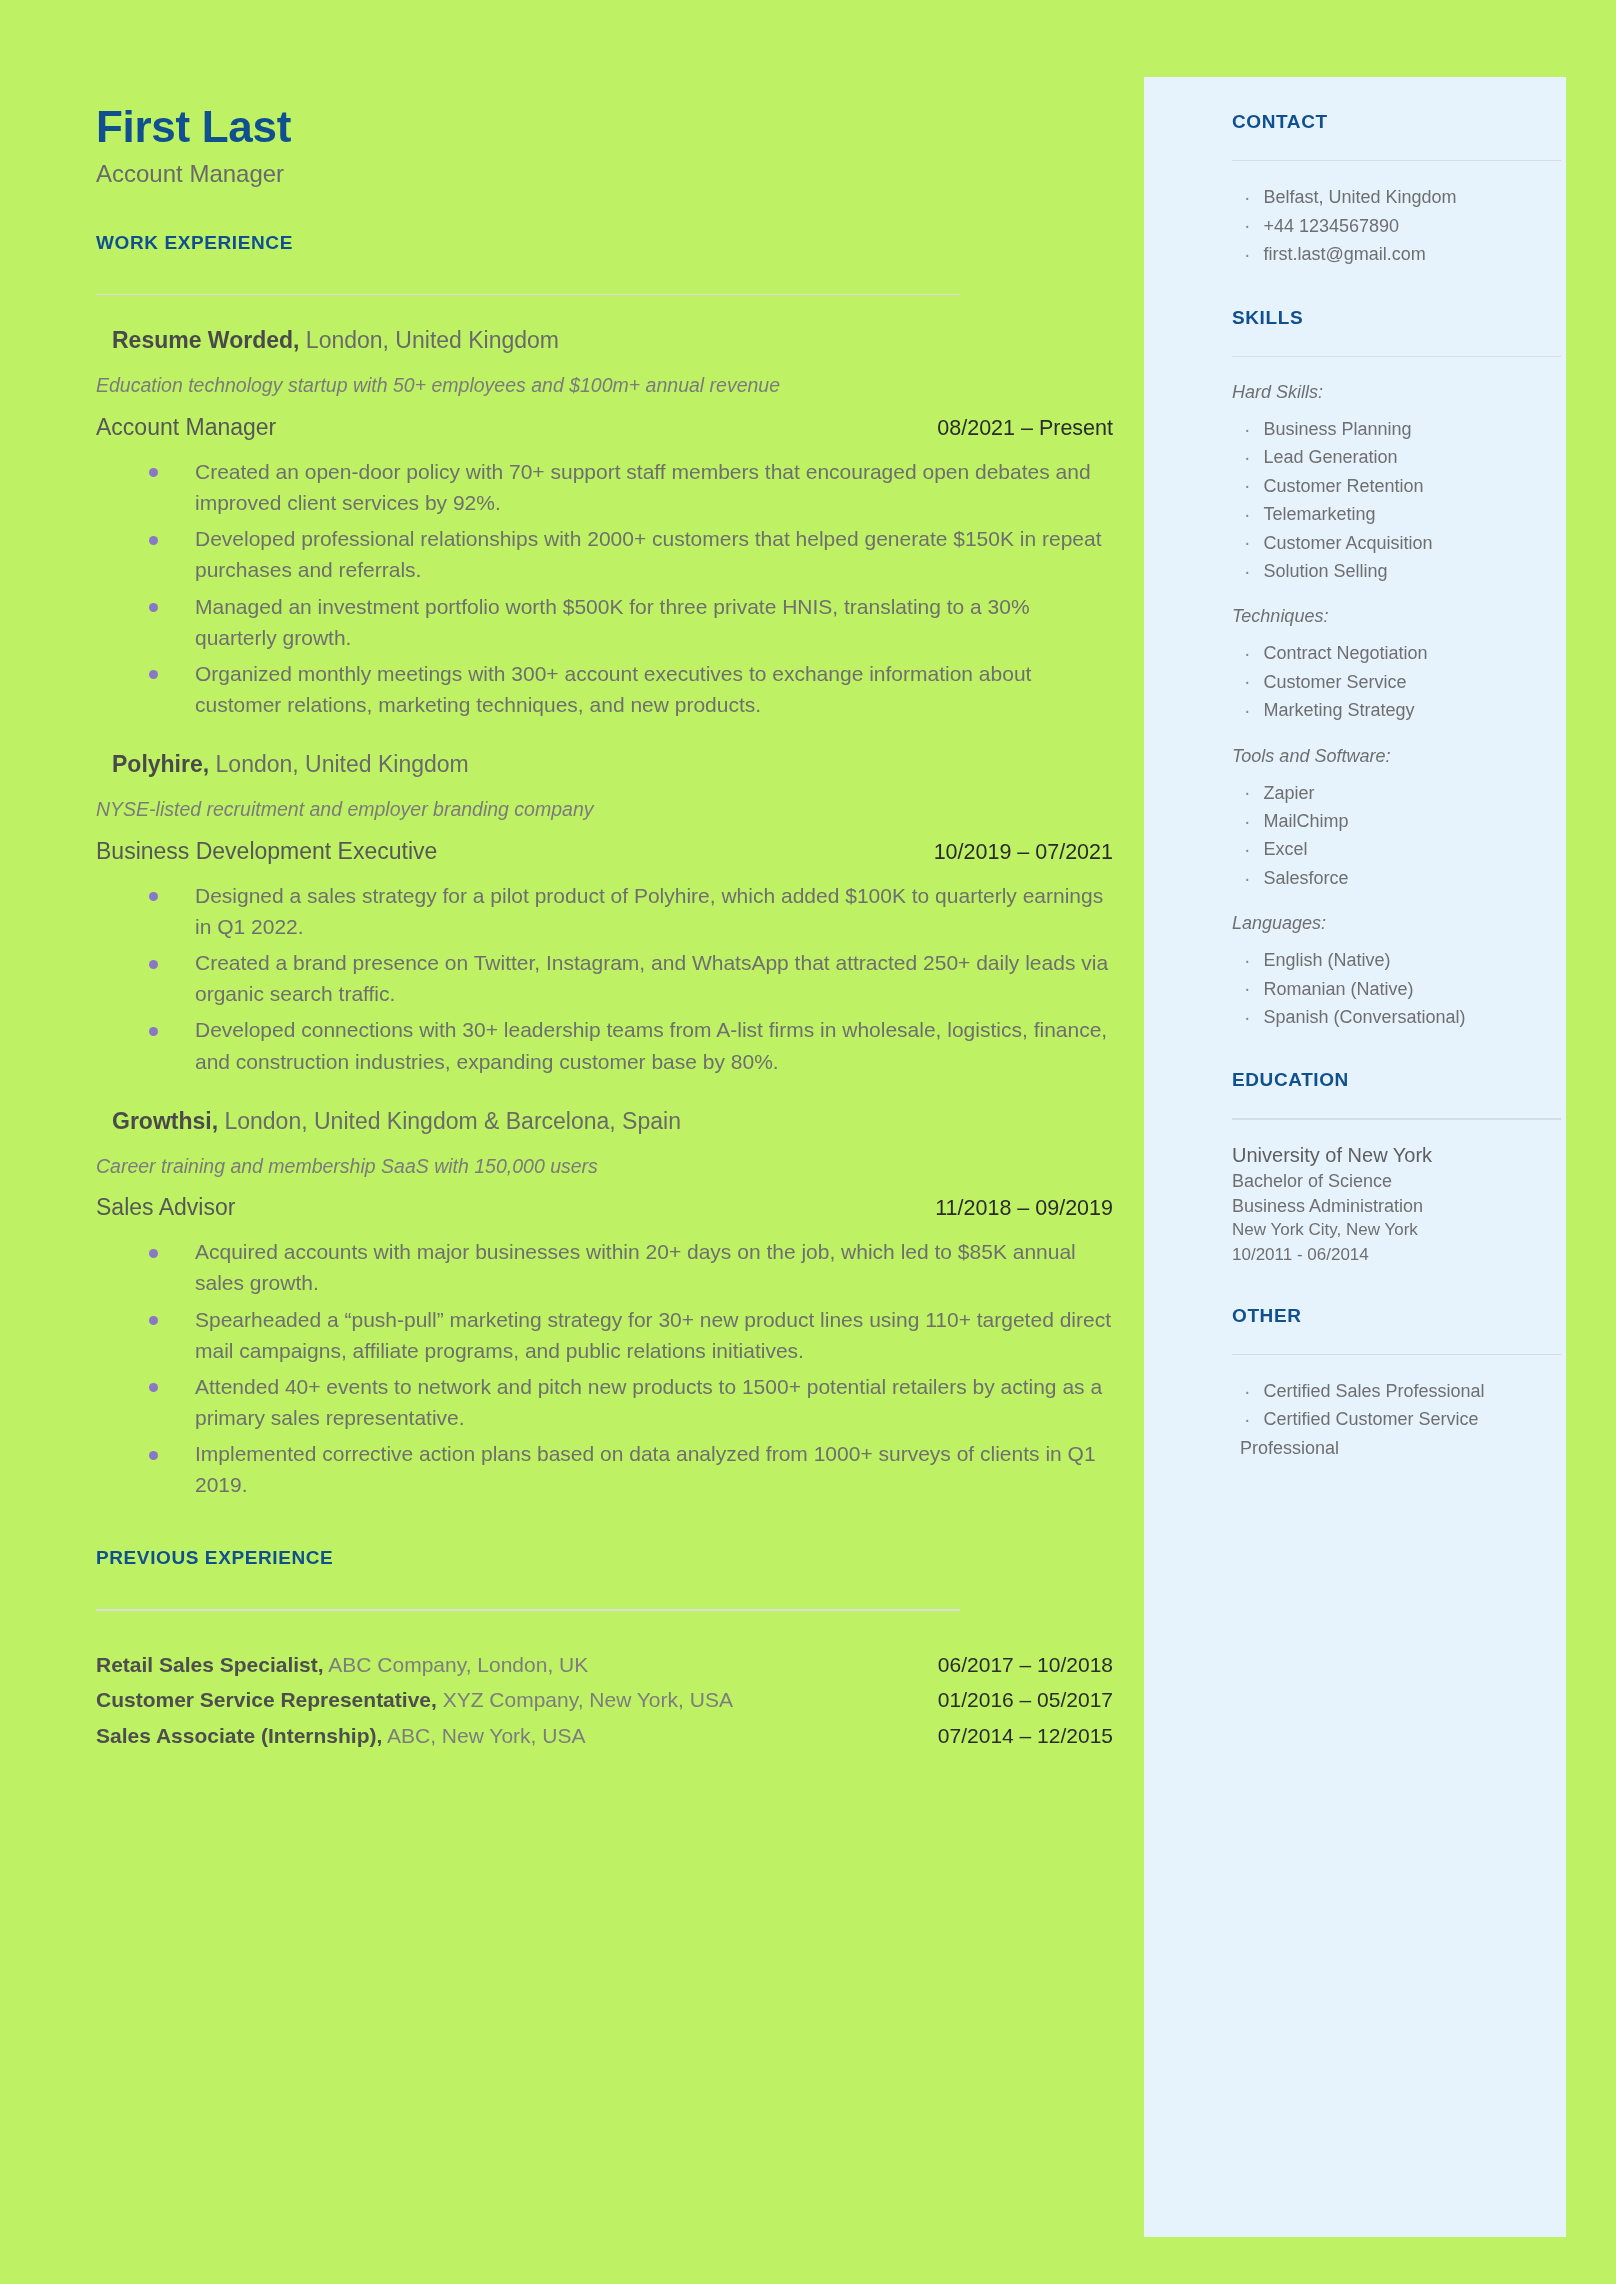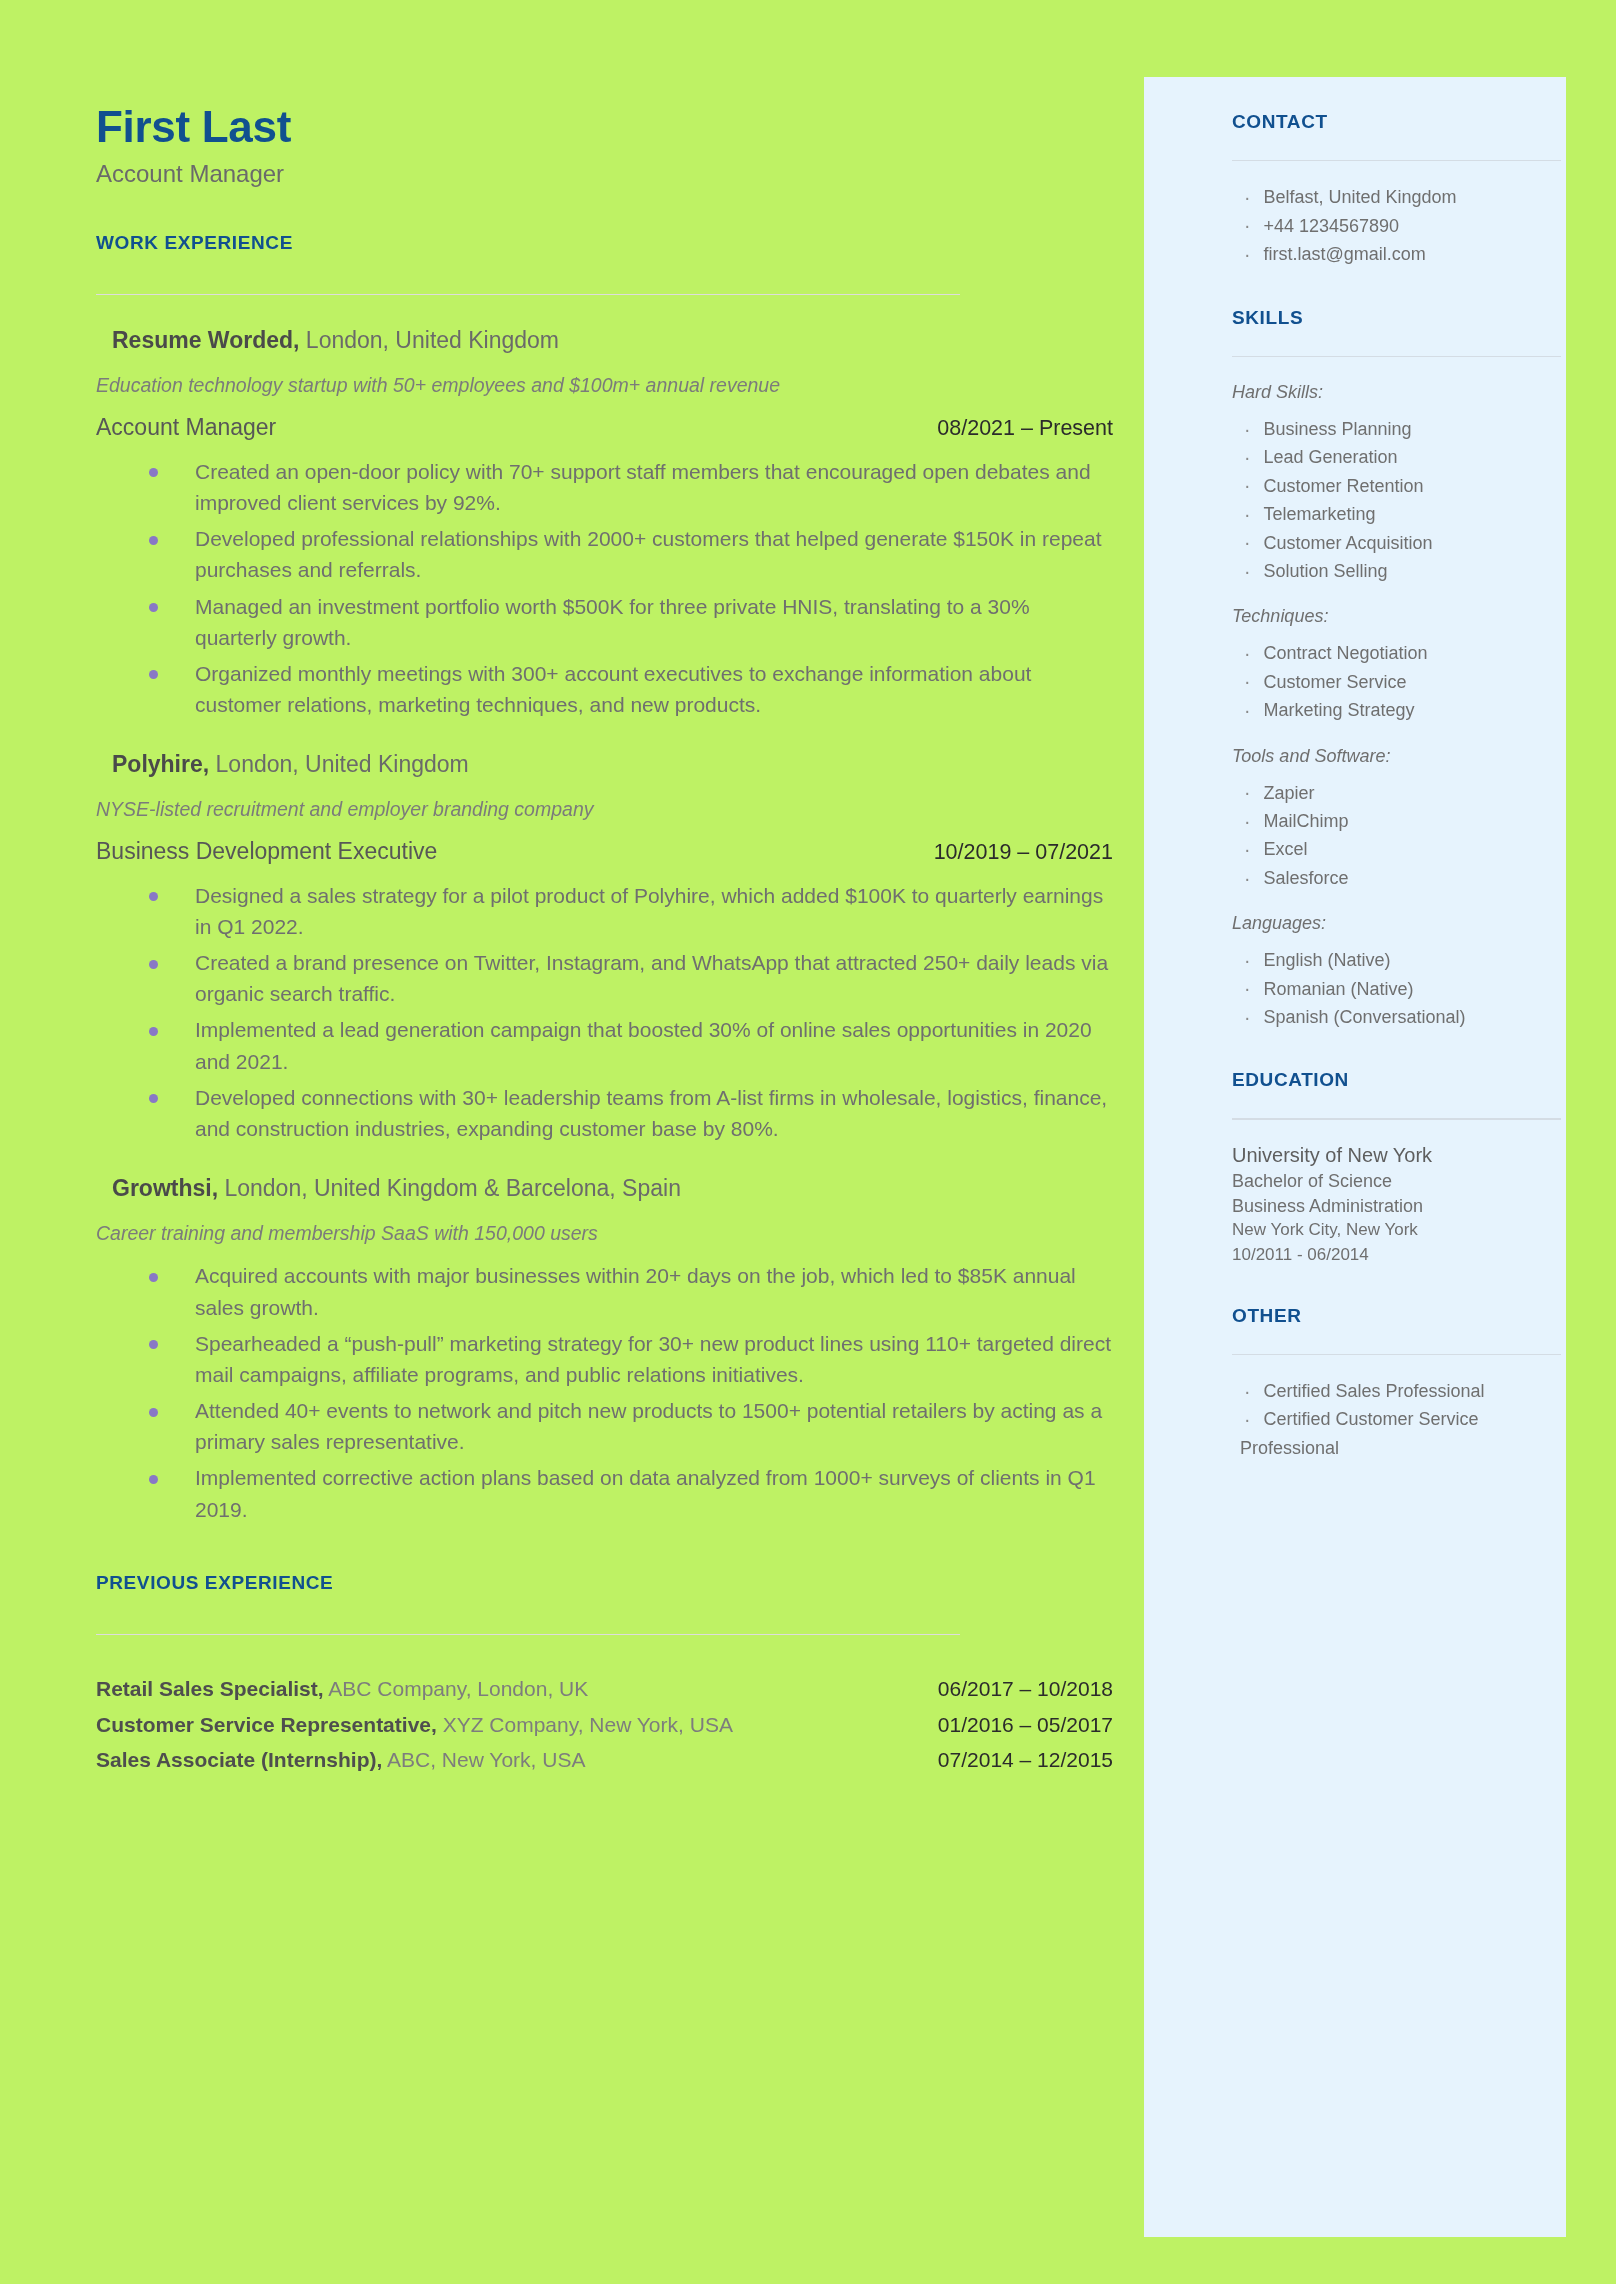--- a/index.html
+++ b/index.html
@@ -273,27 +273,30 @@
         <div class="job">
           <div class="company-line"><span class="company">Polyhire,</span><span> London, United Kingdom</span></div>
           <div class="company-desc">NYSE-listed recruitment and employer branding company</div>
           <div class="title-row">
             <div class="job-title">Business Development Executive</div>
             <div class="job-dates">10/2019 – 07/2021</div>
           </div>
           <ul class="bullets">
             <li>Designed a sales strategy for a pilot product of Polyhire, which added $100K to quarterly earnings in Q1 2022.</li>
             <li>Created a brand presence on Twitter, Instagram, and WhatsApp that attracted 250+ daily leads via organic search traffic.</li>
-            <li>Implemented a lead generation campaign that boosted 30% of online sales opportunities in 2020 and 2021.</li>
             <li>Developed connections with 30+ leadership teams from A-list firms in wholesale, logistics, finance, and construction industries, expanding customer base by 80%.</li>
           </ul>
         </div>
         <div class="job">
           <div class="company-line"><span class="company">Growthsi,</span><span> London, United Kingdom &amp; Barcelona, Spain</span></div>
           <div class="company-desc">Career training and membership SaaS with 150,000 users</div>
+          <div class="title-row">
+            <div class="job-title">Sales Advisor</div>
+            <div class="job-dates">11/2018 – 09/2019</div>
+          </div>
           <ul class="bullets">
             <li>Acquired accounts with major businesses within 20+ days on the job, which led to $85K annual sales growth.</li>
             <li>Spearheaded a “push-pull” marketing strategy for 30+ new product lines using 110+ targeted direct mail campaigns, affiliate programs, and public relations initiatives.</li>
             <li>Attended 40+ events to network and pitch new products to 1500+ potential retailers by acting as a primary sales representative.</li>
             <li>Implemented corrective action plans based on data analyzed from 1000+ surveys of clients in Q1 2019.</li>
           </ul>
         </div>
       </div>
 
     <div class="prev-section">

